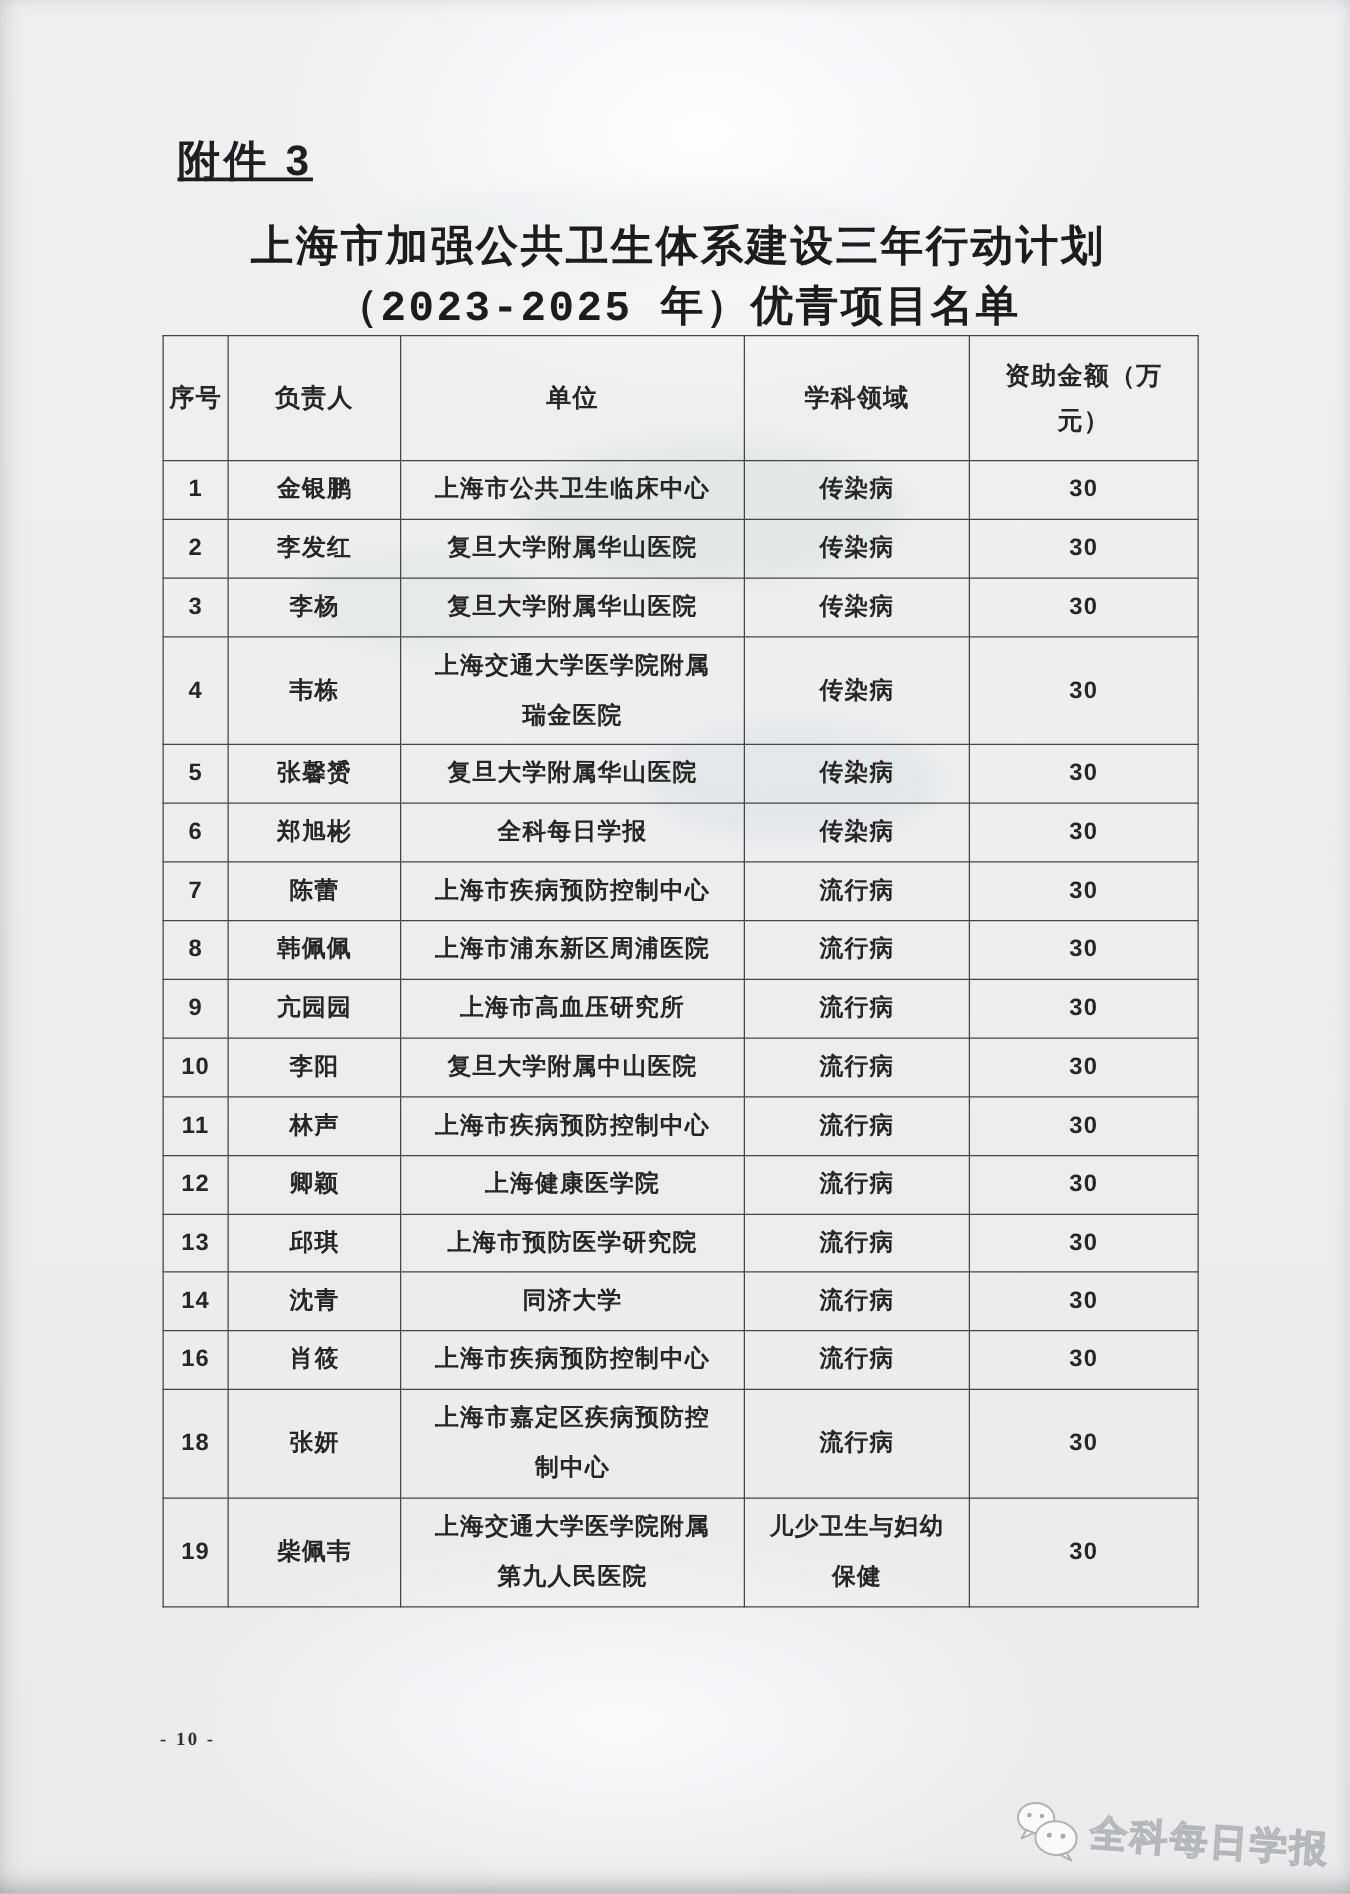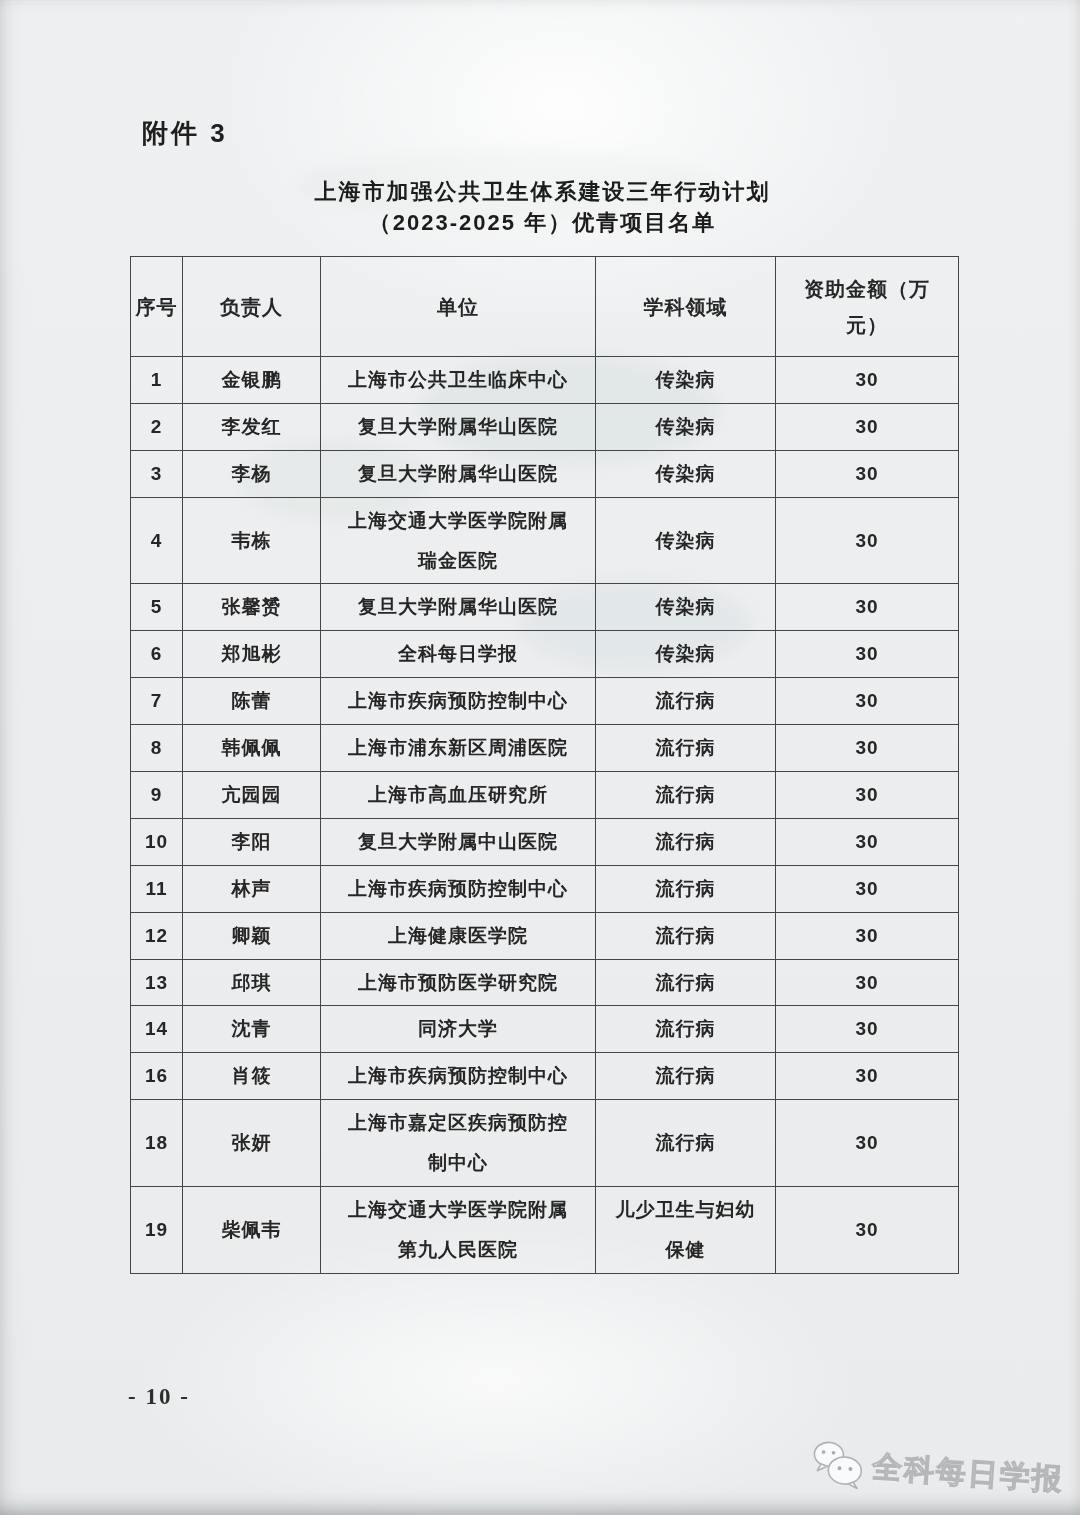--- a/index.html
+++ b/index.html
@@ -23,51 +23,51 @@
       inset -10px 0 18px -14px rgba(150,153,156,0.25),
       inset 0 10px 16px -12px rgba(170,173,176,0.25);
   }
   .scan-artifact { position:absolute; border-radius:50%; filter:blur(8px); pointer-events:none; }
   .a1 { left:420px; top:355px; width:300px; height:110px; background:rgba(115,165,150,0.085); }
   .a2 { left:520px; top:580px; width:230px; height:90px;  background:rgba(110,160,170,0.08); }
   .a3 { left:240px; top:440px; width:190px; height:80px;  background:rgba(120,170,155,0.06); }
   .a4 { left:300px; top:150px; width:420px; height:70px;  background:rgba(130,170,165,0.05); }
 
   .attachment {
-    position:absolute; left:142px; top:116px;
-    font-size:26px; font-weight:700; letter-spacing:3px; color:#1f1f1f;
+    position:absolute; left:142px; top:106px;
+    font-size:34px; font-weight:700; letter-spacing:3px; color:#1f1f1f;text-decoration:underline;
   }
   .title {
     position:absolute; left:120px; top:176px; width:845px;
-    text-align:center; font-size:22px; font-weight:700;
-    letter-spacing:2px; line-height:1.42; color:#1c1c1c;
+    text-align:center; font-size:34px; font-weight:700;
+    letter-spacing:2px; line-height:1.42; color:#1c1c1c;font-family:Liberation Mono, monospace;
   }
 
   table.roster {
-    position:absolute; left:130px; top:256px; width:828px;
+    position:absolute; left:130px; top:268px; width:828px;
     border-collapse:collapse; table-layout:fixed;padding-left:28px;
   }
   .roster th, .roster td {
     border:1px solid #454545;
     text-align:center; vertical-align:middle;
     white-space:pre-line;
     color:#262626;
     padding:3px 4px;
   }
   .roster th {
     font-size:20px; font-weight:600; letter-spacing:1px; line-height:1.8;
   }
   .roster thead tr { height:100px; }
   .roster tbody tr { height:45px; }
   .roster td { font-size:19px; font-weight:600; letter-spacing:1px; line-height:2.1; }
 
   .page-number {
     position:absolute; left:128px; top:1384px;
     font-family:"Liberation Serif","DejaVu Serif",serif;
-    font-size:23px; letter-spacing:2px; color:#2e2e2e; font-weight:600;
+    font-size:15px; letter-spacing:2px; color:#2e2e2e; font-weight:600;
   }
 
   .watermark {
     position:absolute; right:16px; bottom:20px;
     display:flex; align-items:center; gap:6px;
     transform:rotate(4deg);
     pointer-events:none;
   }
   .watermark-text {
     font-size:30px; font-weight:700; letter-spacing:2px;

